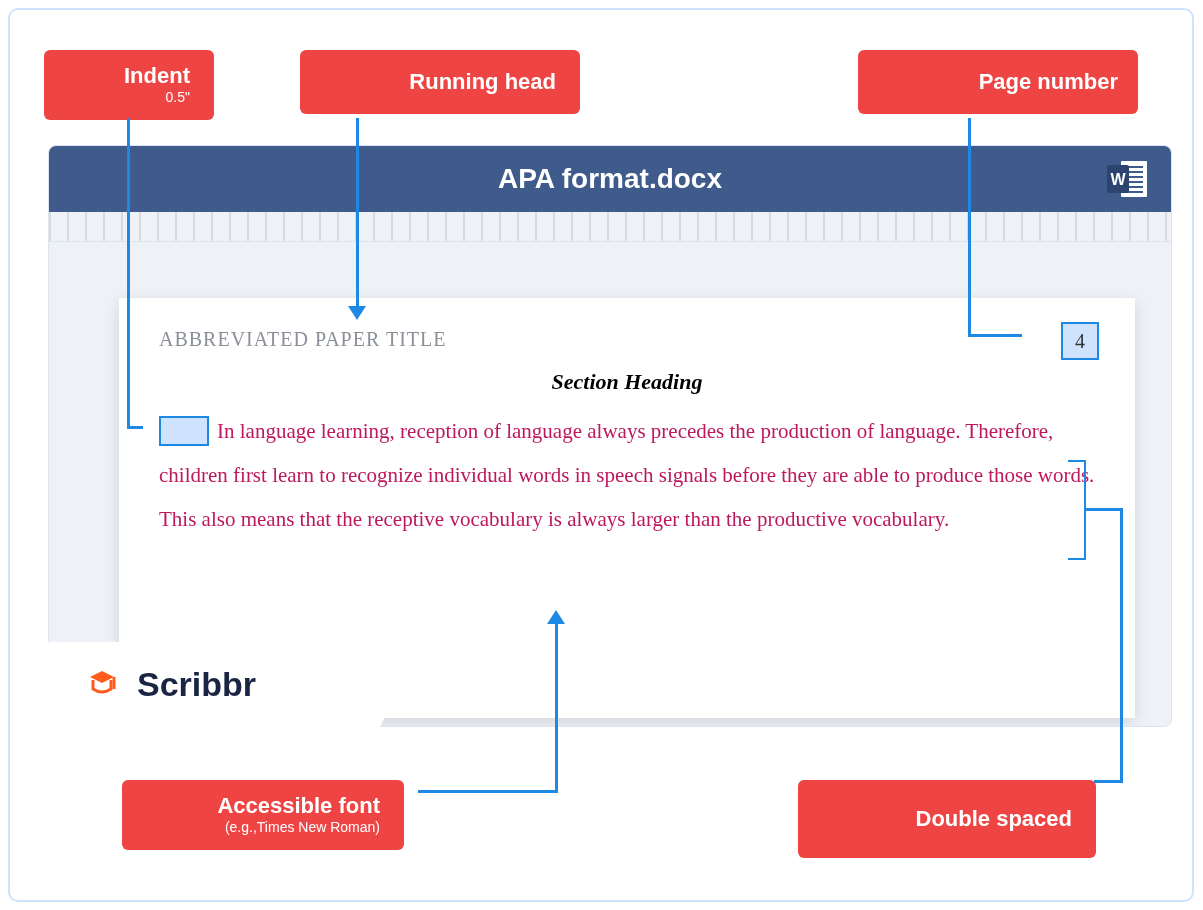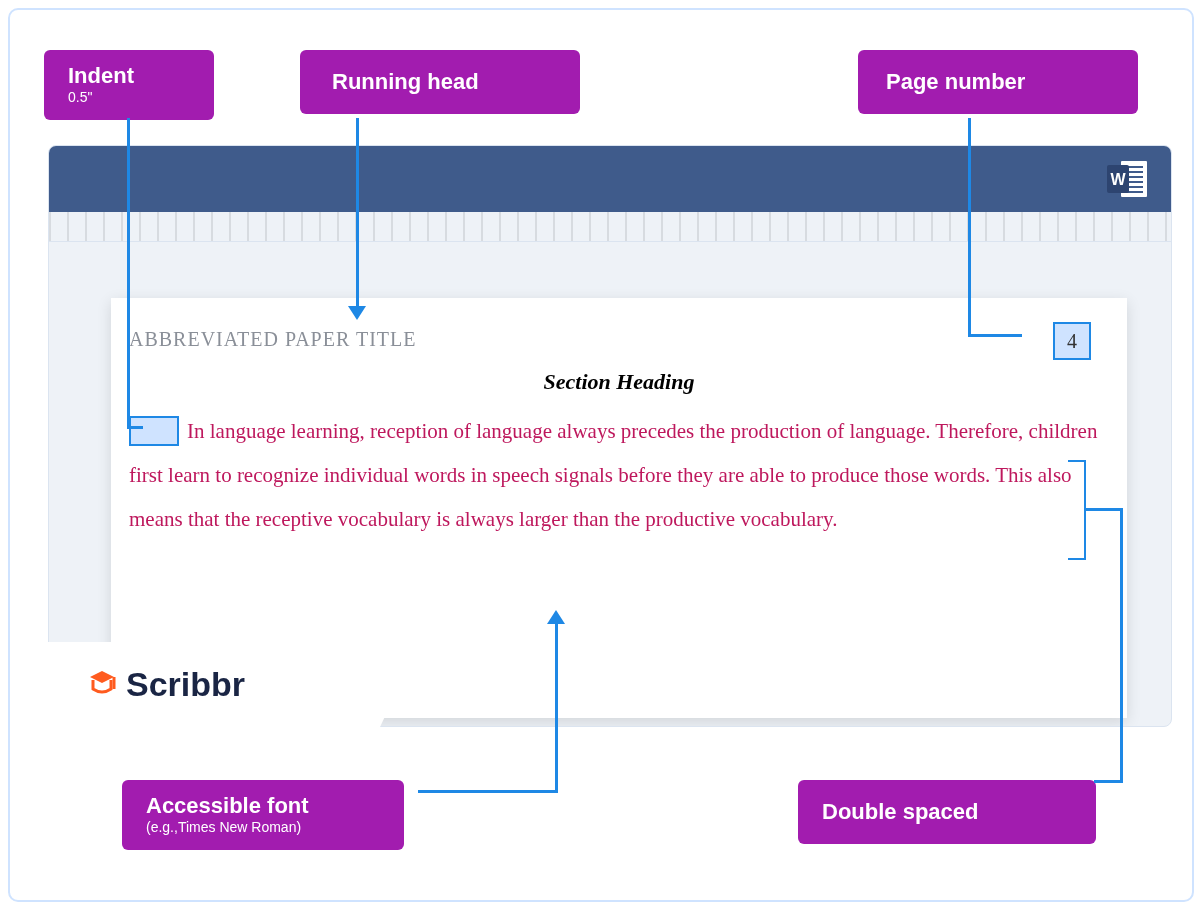--- a/index.html
+++ b/index.html
@@ -13,24 +13,24 @@
   .outer-frame {
     position: absolute;
     left: 8px; top: 8px;
     width: 1186px; height: 894px;
     border: 2px solid #cfe3ff;
     border-radius: 10px;
     background: #fff;
   }
   .callout {
     position: absolute;
-    background: #a21caf;
+    background: #ef4444;
     color: #fff;
     border-radius: 6px;
-    text-align: left;
+    text-align: right;
     padding: 14px 24px;
     font-weight: 600;
     font-size: 22px;
     line-height: 1.1;
   }
   .callout .sub {
     display: block;
     font-weight: 400;
     font-size: 14px;
     margin-top: 2px;
@@ -64,25 +64,25 @@
     height: 30px;
     background: repeating-linear-gradient(
       to right,
       #d7dbe0 0px, #d7dbe0 2px,
       #eef2f7 2px, #eef2f7 18px
     );
     border-bottom: 1px solid #dbe4f0;
   }
   .page {
     position: absolute;
-    left: 62px; top: 152px;
+    left: 70px; top: 152px;
     width: 1016px; height: 420px;
     background: #fff;
     box-shadow: 0 4px 14px rgba(0,0,0,0.12);
-    padding: 30px 18px;
+    padding: 30px 40px;
   }
   .running-head {
     font-family: "Times New Roman", serif;
     color: #8a8f98;
     font-size: 20px;
     letter-spacing: 1px;
   }
   .page-number-box {
     position: absolute;
     right: 36px; top: 24px;
@@ -137,21 +137,21 @@
     content: "";
     position: absolute;
     right: -40px; top: 0;
     width: 0; height: 0;
     border-top: 85px solid #fff;
     border-right: 40px solid transparent;
   }
   .scribbr-logo {
     display: flex;
     align-items: center;
-    gap: 4px;
+    gap: 15px;
   }
   .scribbr-text {
     font-size: 34px;
     font-weight: 800;
     color: #1a2544;
   }
   .arrow-line {
     position: absolute;
     background: #1e88e5;
   }
@@ -179,30 +179,31 @@
 </head>
 <body>
 
 <div class="outer-frame">
 
   <div class="callout" style="left:34px; top:40px; width:170px;">
     <span>Indent</span>
     <span class="sub">0.5"</span>
   </div>
 
-  <div class="callout" style="left:290px; top:40px; width:280px; padding:20px 32px;">
+  <div class="callout" style="left:290px; top:40px; width:280px; padding:20px 24px;">
     <span>Running head</span>
   </div>
 
-  <div class="callout" style="left:848px; top:40px; width:280px; padding:20px 28px;">
+  <div class="callout" style="left:848px; top:40px; width:280px; padding:20px 20px;">
     <span>Page number</span>
   </div>
 
   <div class="doc-window">
     <div class="titlebar">
+      <span>APA format.docx</span>
       <svg class="word-icon" viewBox="0 0 42 40">
         <rect x="14" y="2" width="26" height="36" fill="#fff" rx="1"></rect>
         <rect x="18" y="7" width="18" height="2" fill="#3f5b8b"></rect>
         <rect x="18" y="12" width="18" height="2" fill="#3f5b8b"></rect>
         <rect x="18" y="17" width="18" height="2" fill="#3f5b8b"></rect>
         <rect x="18" y="22" width="18" height="2" fill="#3f5b8b"></rect>
         <rect x="18" y="27" width="18" height="2" fill="#3f5b8b"></rect>
         <rect x="18" y="32" width="18" height="2" fill="#3f5b8b"></rect>
         <rect x="0" y="6" width="22" height="28" fill="#2d4470" rx="2"></rect>
         <text x="11" y="26" text-anchor="middle" fill="#fff" font-size="16" font-weight="700" font-family="Arial">W</text>
@@ -230,21 +231,21 @@
       </svg>
       <span class="scribbr-text">Scribbr</span>
     </div>
   </div>
 
   <div class="callout" style="left:112px; top:770px; width:282px;">
     <span>Accessible font</span>
     <span class="sub">(e.g.,Times New Roman)</span>
   </div>
 
-  <div class="callout" style="left:788px; top:770px; width:298px; padding:20px 24px;">
+  <div class="callout" style="left:788px; top:770px; width:298px; padding:27px 24px;">
     <span>Double spaced</span>
   </div>
 
   <div class="arrow-line" style="left:117px; top:108px; width:3px; height:310px;"></div>
   <div class="arrow-line" style="left:117px; top:416px; width:16px; height:3px;"></div>
 
   <div class="arrow-line" style="left:346px; top:108px; width:3px; height:190px;"></div>
   <div class="arrow-down" style="left:338px; top:296px;"></div>
 
   <div class="arrow-line" style="left:958px; top:108px; width:3px; height:218px;"></div>

